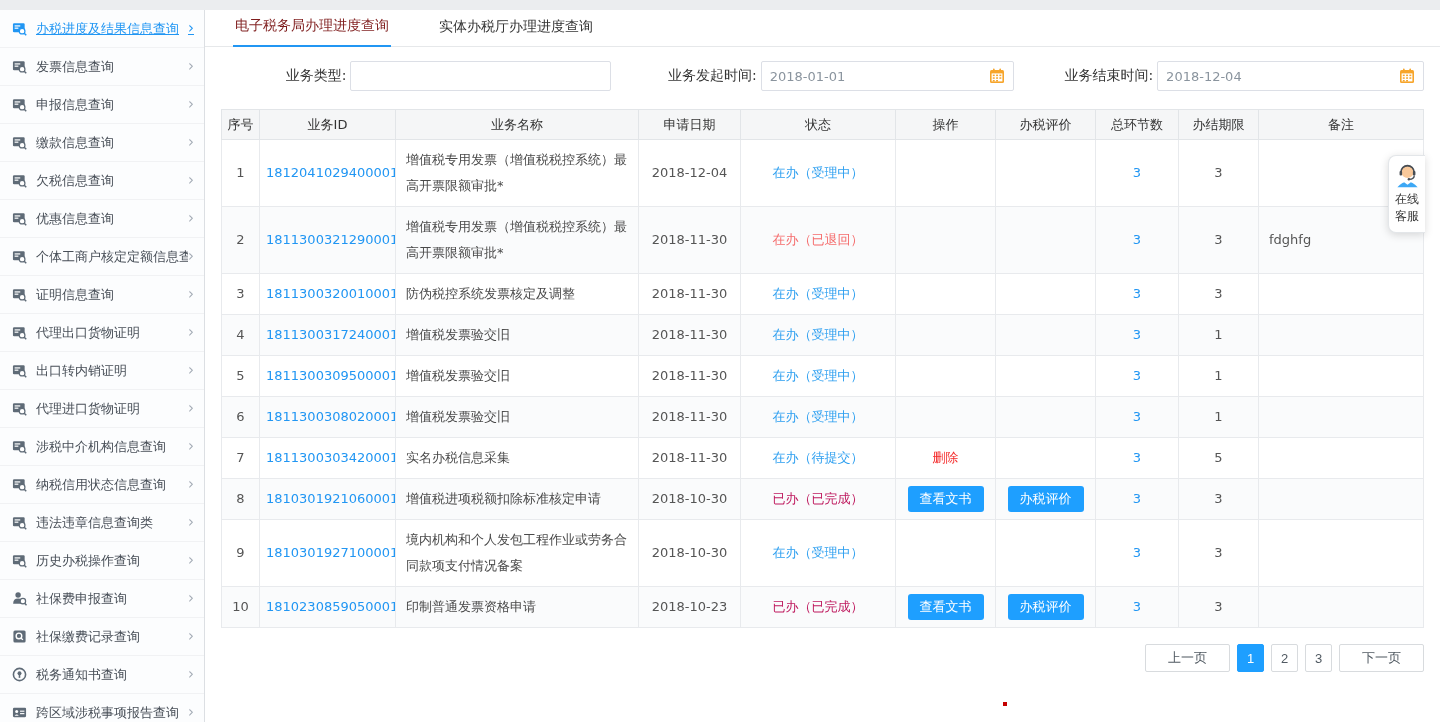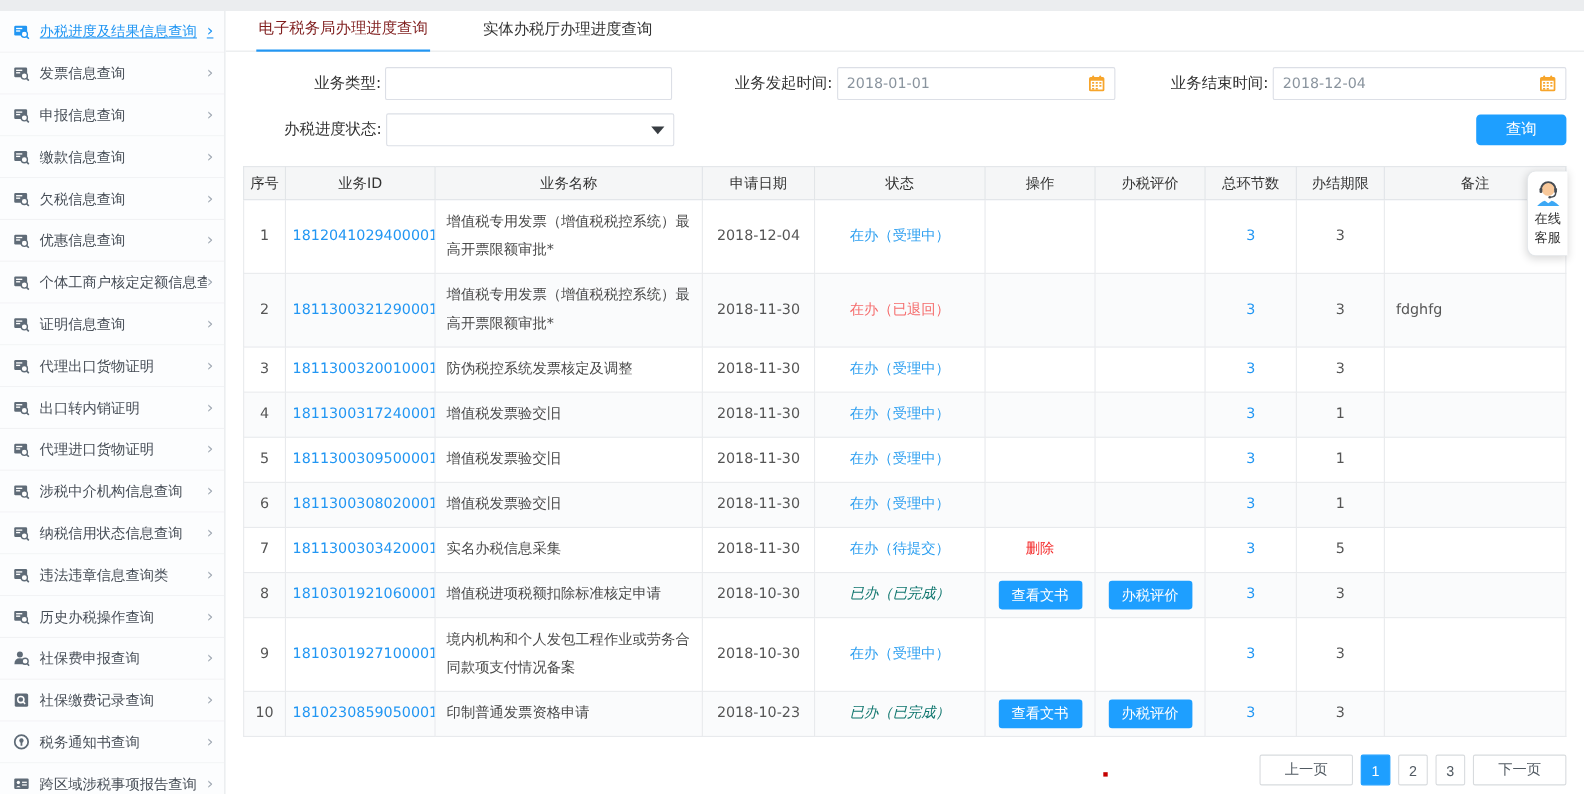--- a/index.html
+++ b/index.html
@@ -51,21 +51,21 @@
   table { width:calc(100% - 32px); margin:12px 16px 0; border-collapse:collapse; table-layout:fixed; }
   th { background:#f5f6f7; border:1px solid #e2e5e8; height:30px; font-size:13px; font-weight:400; color:#333; padding:2px; }
   td { border:1px solid #e8eaed; font-size:13px; color:#555; text-align:center; padding:3px 6px; line-height:22px;
        overflow:hidden; }
   tbody tr:nth-child(even) td { background:#fafbfc; }
   td.name-cell { text-align:left; padding:7px 10px; line-height:26px; color:#4a4a4a; }
   td.remark-cell { text-align:left; padding-left:10px; }
   .id-link, .links-val { color:#2196f3; cursor:pointer; }
   .st-processing { color:#2d9ff0; }
   .st-returned { color:#f56c6c; }
-  .st-done { color:#0f766e;font-style:italic; }
+  .st-done { color:#be185d; }
   .del-link { color:#f42b2b; cursor:pointer; }
   .cell-btn { background:#1e9fff; color:#fff; border:none; border-radius:3px; padding:4px 12px;
               font-size:13px; cursor:pointer; }
 
   
   .pagination { display:flex; justify-content:flex-end; margin:16px 16px 0; gap:7px; }
   .page-btn { height:28px; border:1px solid #d8dbde; background:#fff; color:#515a62; font-size:13px;
               border-radius:2px; padding:0 22px; cursor:pointer; }
   .page-btn.num { width:27px; padding:0; text-align:center; }
   .page-btn.active { background:#1e9fff; border-color:#1e9fff; color:#fff; }
@@ -370,28 +370,20 @@
               <rect x="7.1" y="6.6" width="1.9" height="1.5" fill="#f7a52b"></rect>
               <rect x="10.4" y="6.6" width="1.9" height="1.5" fill="#f7a52b"></rect>
             <rect x="3.8" y="9.3" width="1.9" height="1.5" fill="#f7a52b"></rect>
               <rect x="7.1" y="9.3" width="1.9" height="1.5" fill="#f7a52b"></rect>
               <rect x="10.4" y="9.3" width="1.9" height="1.5" fill="#f7a52b"></rect>
             <rect x="3.8" y="12" width="1.9" height="1.5" fill="#f7a52b"></rect>
               <rect x="7.1" y="12" width="1.9" height="1.5" fill="#f7a52b"></rect>
           </svg>
         </div>
       </div>
-      <div class="filter-row">
-        <span class="f-label w1">办税进度状态:</span>
-        <div class="boxfield select-box">
-          <span class="date-text"></span>
-          <span class="caret-down"></span>
-        </div>
-        <button class="search-btn">查询</button>
-      </div>
     </div>
 
     <table>
       <colgroup>
         <col style="width:38px">
           <col style="width:136px">
           <col style="width:243px">
           <col style="width:102px">
         <col style="width:155px">
           <col style="width:100px">

